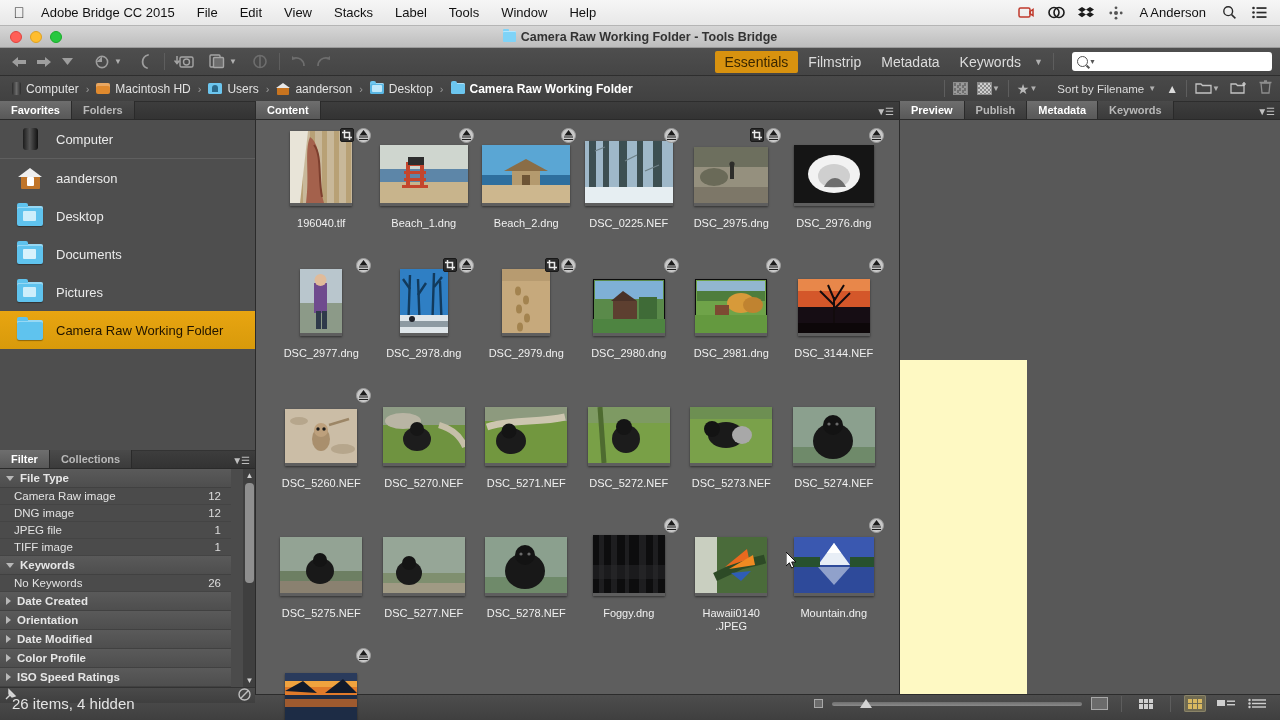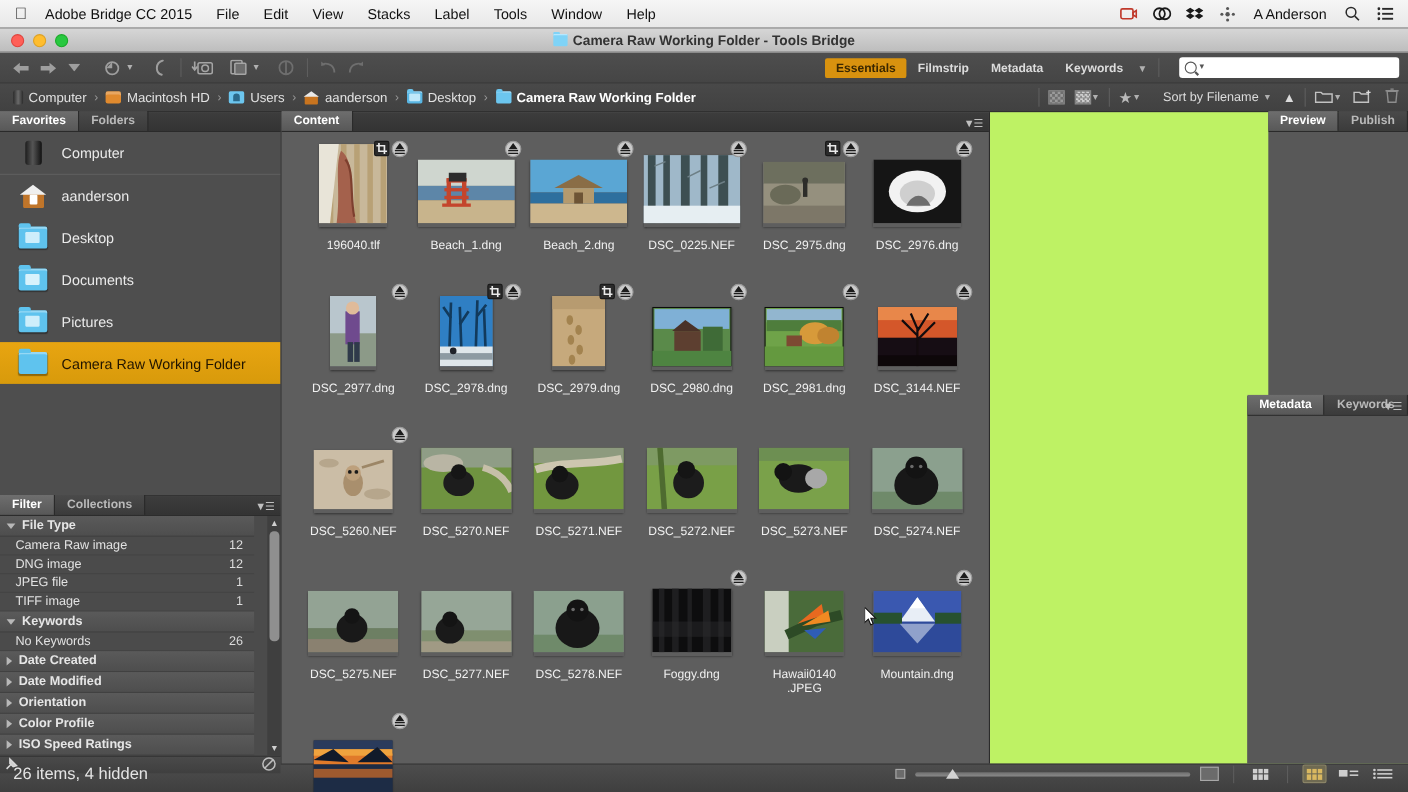--- a/index.html
+++ b/index.html
@@ -49,21 +49,21 @@
     border-bottom:1px solid #2e2e2e;
     display:flex; align-items:center; padding:0 8px; gap:2px;
   }
   .tbtn{ width:22px;height:22px; display:flex;align-items:center;justify-content:center;
     color:#a9a9a9; font-size:13px;}
   .tbtn.dim{color:#6e6e6e;}
   .tsep{ width:1px;height:17px;background:#5e5e5e;margin:0 6px;}
   .tcaret{ font-size:8px; color:#b0b0b0; margin-left:-2px;}
 
   #toolbar .right{ margin-left:auto; display:flex; align-items:center; gap:0; }
-  .ws-tab{ padding:3px 10px; font-size:11px; font-weight:bold; color:#dcdcdc; border-radius:2px;}
+  .ws-tab{ padding:3px 10px; font-size:14px; font-weight:normal; color:#dcdcdc; border-radius:2px;}
   .ws-tab.active{ background:#d8920f; color:#3a2700; }
   .search-wrap{ margin-left:12px; width:200px;height:19px;background:#fff;border-radius:3px;
     display:flex;align-items:center;padding:0 5px; gap:3px;}
   .search-wrap input{border:0;outline:0;width:100%;font-size:11px;font-family:inherit;background:transparent;}
   .mag{width:11px;height:11px;border:1.6px solid #555;border-radius:50%;position:relative;flex:none;}
   .mag:after{content:"";position:absolute;width:1.6px;height:4px;background:#555;right:-2px;bottom:-3px;transform:rotate(-45deg);}
 
   
   #pathbar{
     height:26px; background:linear-gradient(#494949,#414141);
@@ -165,21 +165,21 @@
   .thumbwrap{ width:88px;height:72px; position:relative; display:flex;align-items:flex-end;justify-content:center;}
   .thumb{ display:block; box-shadow:0 1px 2px rgba(0,0,0,.5); }
   .fname{ margin-top:11px; font-size:11px; color:#f0f0f0; text-align:center; line-height:13px; width:92px;}
   .badges{ position:absolute; top:-6px; right:-6px; display:flex; gap:2px; }
   .badge{ width:15px;height:15px;border-radius:50%;background:#c9c9c9;border:1px solid #9a9a9a;
      display:flex;align-items:center;justify-content:center;color:#1c1c1c;font-size:8px;font-weight:bold;}
   .badge.crop{background:#2b2b2b;color:#eaeaea;border-color:#1a1a1a;border-radius:2px;width:14px;height:14px;}
   #cursor{ position:absolute; left:530px; top:432px; width:12px;height:18px; pointer-events:none;}
 
   
-  #right{ width:380px; background:#bef264; display:flex;flex-direction:column;align-items:flex-end;}
+  #right{ width:380px; background:#fef9c3; display:flex;flex-direction:row;}
   #preview{ height:240px; background:#585858; }
   #metapanel{ flex:1; background:#585858; display:flex;flex-direction:column;}
   .pane-body{flex:1;background:#585858;}
 
   
   #status{
     height:26px; background:linear-gradient(#4d4d4d,#3f3f3f);
     border-top:1px solid #2c2c2c;
     display:flex; align-items:flex-start; padding:0 12px; font-size:15px; color:#e4e4e4;
   }
@@ -528,25 +528,25 @@
             <span>No Keywords</span>
             <span class="cnt">26</span>
           </div>
 
           <div class="fgroup">
             <span class="tri right"></span>
             <span>Date Created</span>
           </div>
           <div class="fgroup">
             <span class="tri right"></span>
-            <span>Date Modified</span>
+            <span>Orientation</span>
           </div>
           <div class="fgroup">
             <span class="tri right"></span>
-            <span>Orientation</span>
+            <span>Date Modified</span>
           </div>
           <div class="fgroup">
             <span class="tri right"></span>
             <span>Color Profile</span>
           </div>
           <div class="fgroup">
             <span class="tri right"></span>
             <span>ISO Speed Ratings</span>
           </div>
         </div>

